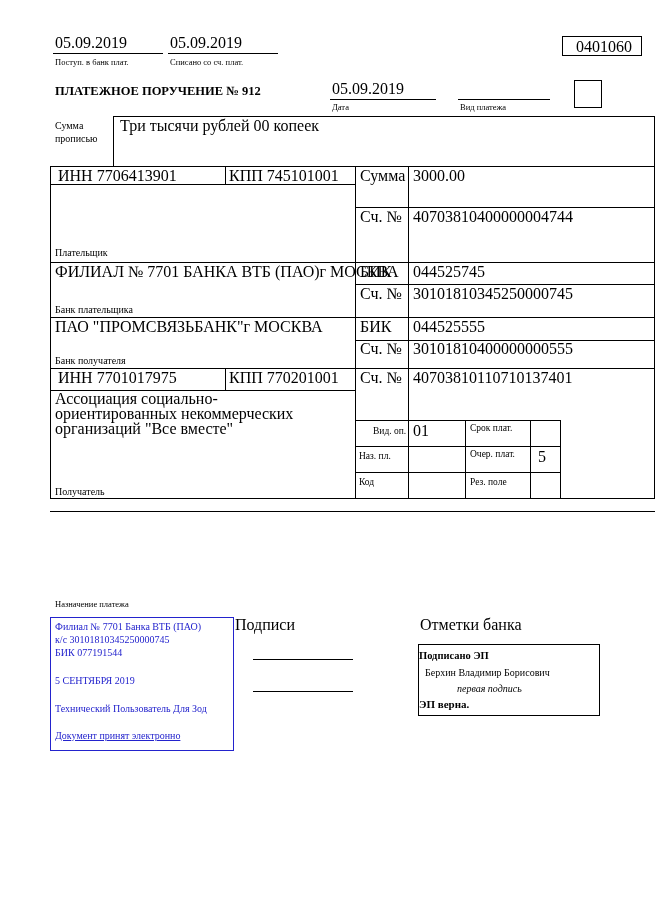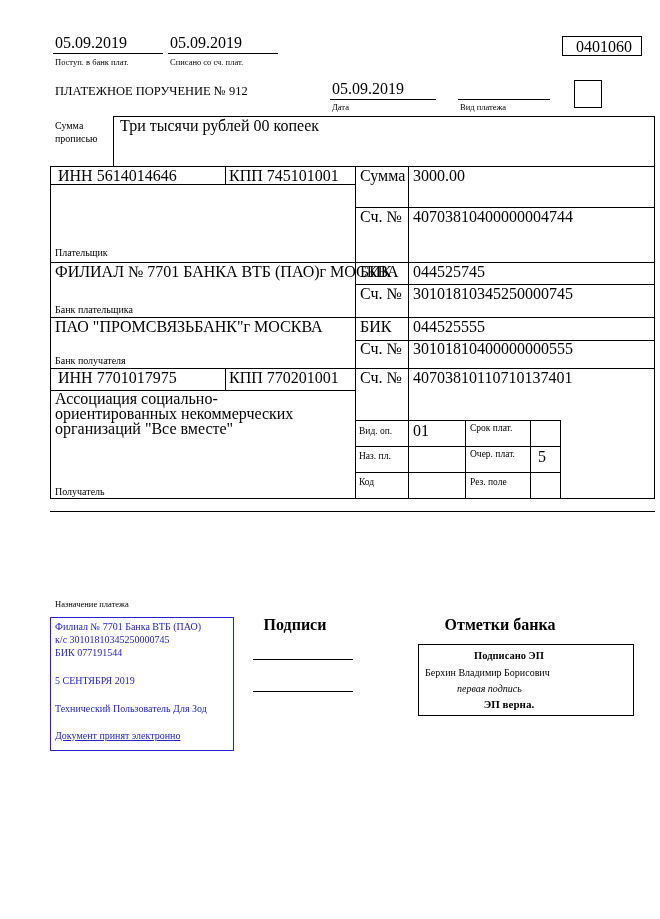--- a/index.html
+++ b/index.html
@@ -4,27 +4,27 @@
 <style>
   * { margin:0; padding:0; box-sizing:border-box; }
   html,body { background:#ffffff; }
   .page {
     position:relative; width:660px; height:919px; background:#ffffff;
     font-family:"Liberation Serif", serif; color:#000; overflow:hidden;
   }
   .abs  { position:absolute; white-space:nowrap; }
   .wrap { white-space:normal; }
   .t12  { font-size:16px; line-height:14px; }
-  .t125b{ font-size:12.5px; font-weight:normal; }
+  .t125b{ font-size:12.5px; font-weight:bold; }
   .t10  { font-size:10px; line-height:12px; }
   .t95  { font-size:9.5px; line-height:11px; }
   .t85  { font-size:8.5px; line-height:10px; }
   .b    { font-weight:bold; }
   .i    { font-style:italic; }
-  .ctr  { text-align:center;font-weight:bold; }
+  .ctr  { text-align:left; }
   .hl   { position:absolute; height:0; border-top:1px solid #000; }
   .vl   { position:absolute; width:0; border-left:1px solid #000; }
   .box  { position:absolute; border:1px solid #000; }
   .blue { color:#2323cd; }
   .bluebox { position:absolute; border:1px solid #2323cd; }
   .u    { text-decoration:underline; }
 </style>
 </head>
 <body>
 
@@ -73,21 +73,21 @@
   <div class="vl" style="left:355px;top:166px;height:332px"></div>
   <div class="vl" style="left:408px;top:166px;height:332px"></div>
 
   <div class="hl" style="left:355px;top:420px;width:205px"></div>
   <div class="hl" style="left:355px;top:446px;width:205px"></div>
   <div class="hl" style="left:355px;top:472px;width:205px"></div>
   <div class="vl" style="left:465px;top:420px;height:78px"></div>
   <div class="vl" style="left:530px;top:420px;height:78px"></div>
   <div class="vl" style="left:560px;top:420px;height:78px"></div>
 
-  <div class="abs t12" style="left:58px;top:169px">ИНН 5614014646</div>
+  <div class="abs t12" style="left:58px;top:169px">ИНН 7706413901</div>
   <div class="abs t12" style="left:229px;top:169px">КПП 745101001</div>
   <div class="abs t12" style="left:360px;top:169px">Сумма</div>
   <div class="abs t12" style="left:413px;top:169px">3000.00</div>
   <div class="abs t12" style="left:360px;top:210px">Сч. №</div>
   <div class="abs t12" style="left:413px;top:210px">40703810400000004744</div>
   <div class="abs t10" style="left:55px;top:247px">Плательщик</div>
 
   <div class="abs t12" style="left:55px;top:265px">ФИЛИАЛ № 7701 БАНКА ВТБ (ПАО)г МОСКВА</div>
   <div class="abs t12" style="left:360px;top:265px">БИК</div>
   <div class="abs t12" style="left:413px;top:265px">044525745</div>
@@ -102,21 +102,21 @@
   <div class="abs t12" style="left:413px;top:342px">30101810400000000555</div>
   <div class="abs t10" style="left:55px;top:355px">Банк получателя</div>
 
   <div class="abs t12" style="left:58px;top:371px">ИНН 7701017975</div>
   <div class="abs t12" style="left:229px;top:371px">КПП 770201001</div>
   <div class="abs t12" style="left:360px;top:371px">Сч. №</div>
   <div class="abs t12" style="left:413px;top:371px">40703810110710137401</div>
   <div class="abs t12 wrap" style="left:55px;top:391px;width:242px;line-height:15px">Ассоциация социально-ориентированных некоммерческих организаций "Все вместе"</div>
   <div class="abs t10" style="left:55px;top:486px">Получатель</div>
 
-  <div class="abs t95" style="left:359px;top:426px">Вид. оп.</div>
+  <div class="abs t95" style="left:373px;top:426px">Вид. оп.</div>
   <div class="abs t12" style="left:413px;top:424px">01</div>
   <div class="abs t95 wrap" style="left:470px;top:423px;width:46px">Срок плат.</div>
   <div class="abs t95" style="left:359px;top:451px">Наз. пл.</div>
   <div class="abs t95 wrap" style="left:470px;top:449px;width:46px">Очер. плат.</div>
   <div class="abs t12" style="left:538px;top:450px">5</div>
   <div class="abs t95" style="left:359px;top:477px">Код</div>
   <div class="abs t95" style="left:470px;top:477px">Рез. поле</div>
 
   <div class="hl" style="left:50px;top:511px;width:605px"></div>
   <div class="abs t85" style="left:55px;top:599px">Назначение платежа</div>
@@ -128,20 +128,20 @@
     <div class="abs t10 blue" style="left:4px;top:57px">5 СЕНТЯБРЯ 2019</div>
     <div class="abs t10 blue wrap" style="left:4px;top:84px;width:172px;line-height:13px">Технический Пользователь Для Зод</div>
     <div class="abs t10 blue u" style="left:4px;top:112px">Документ принят электронно</div>
   </div>
 
   <div class="abs t12 ctr" style="left:235px;top:618px;width:120px">Подписи</div>
   <div class="abs t12 ctr" style="left:420px;top:618px;width:160px">Отметки банка</div>
   <div class="hl" style="left:253px;top:659px;width:100px"></div>
   <div class="hl" style="left:253px;top:691px;width:100px"></div>
 
-  <div class="box" style="left:418px;top:644px;width:216px;height:72px">
+  <div class="box" style="left:418px;top:644px;width:182px;height:72px">
     <div class="abs t10 b ctr" style="left:0;top:5px;width:180px;font-size:10.5px">Подписано ЭП</div>
     <div class="abs t10" style="left:6px;top:22px">Берхин Владимир Борисович</div>
     <div class="abs t10 i" style="left:38px;top:38px">первая подпись</div>
     <div class="abs t10 b ctr" style="left:0;top:53px;width:180px;font-size:11px">ЭП верна.</div>
   </div>
 
 </div>
 
 </body></html>

